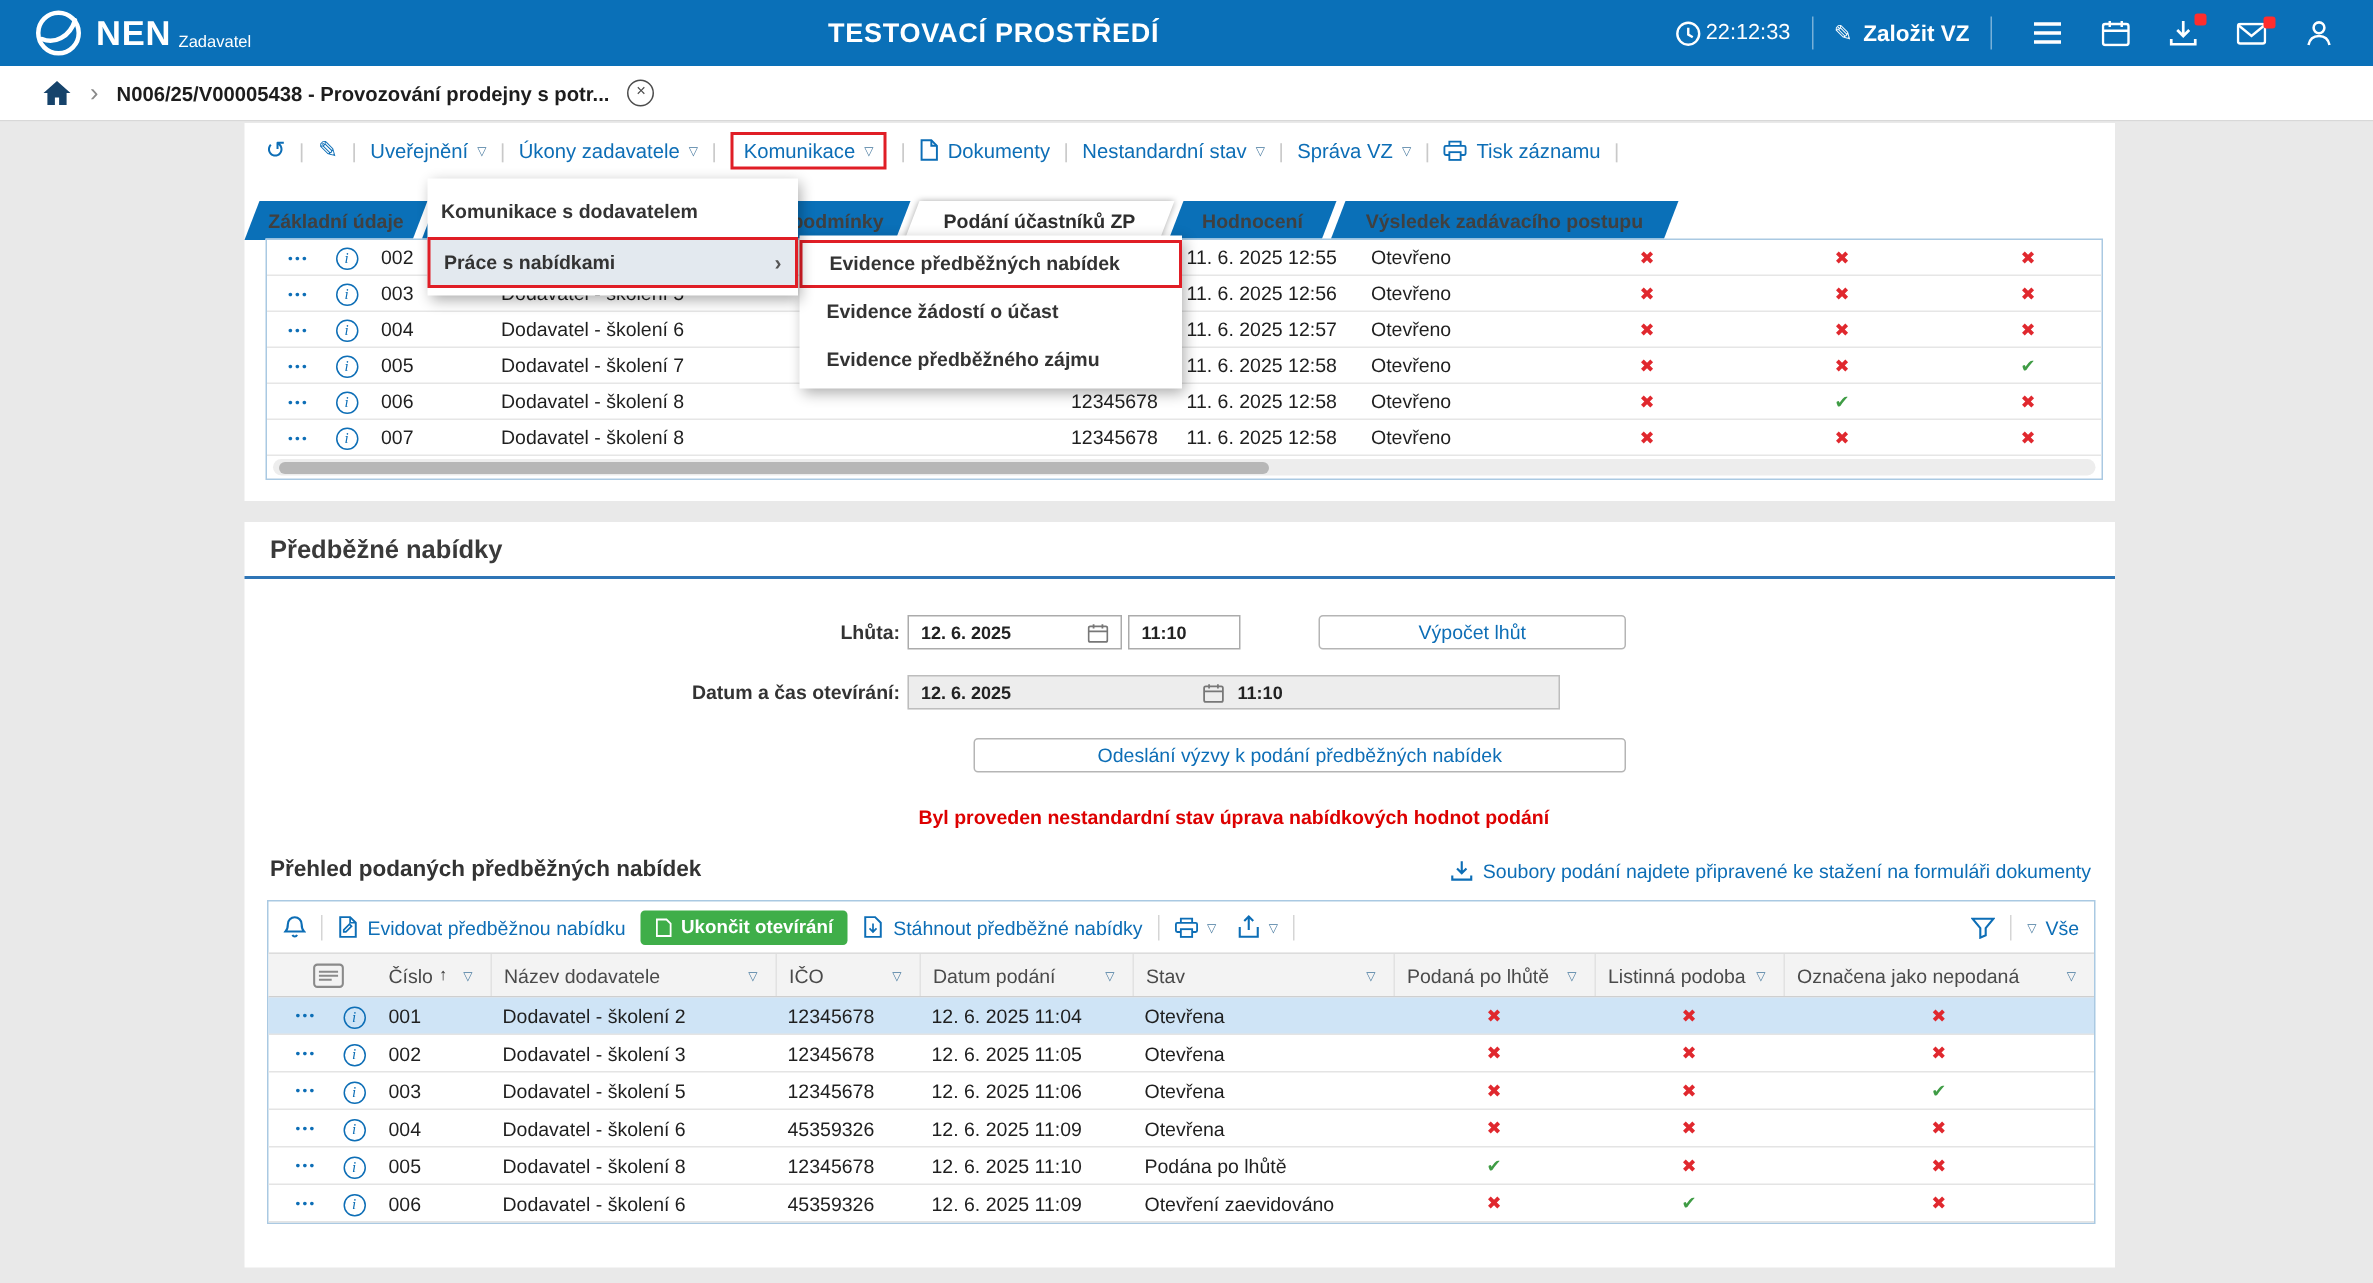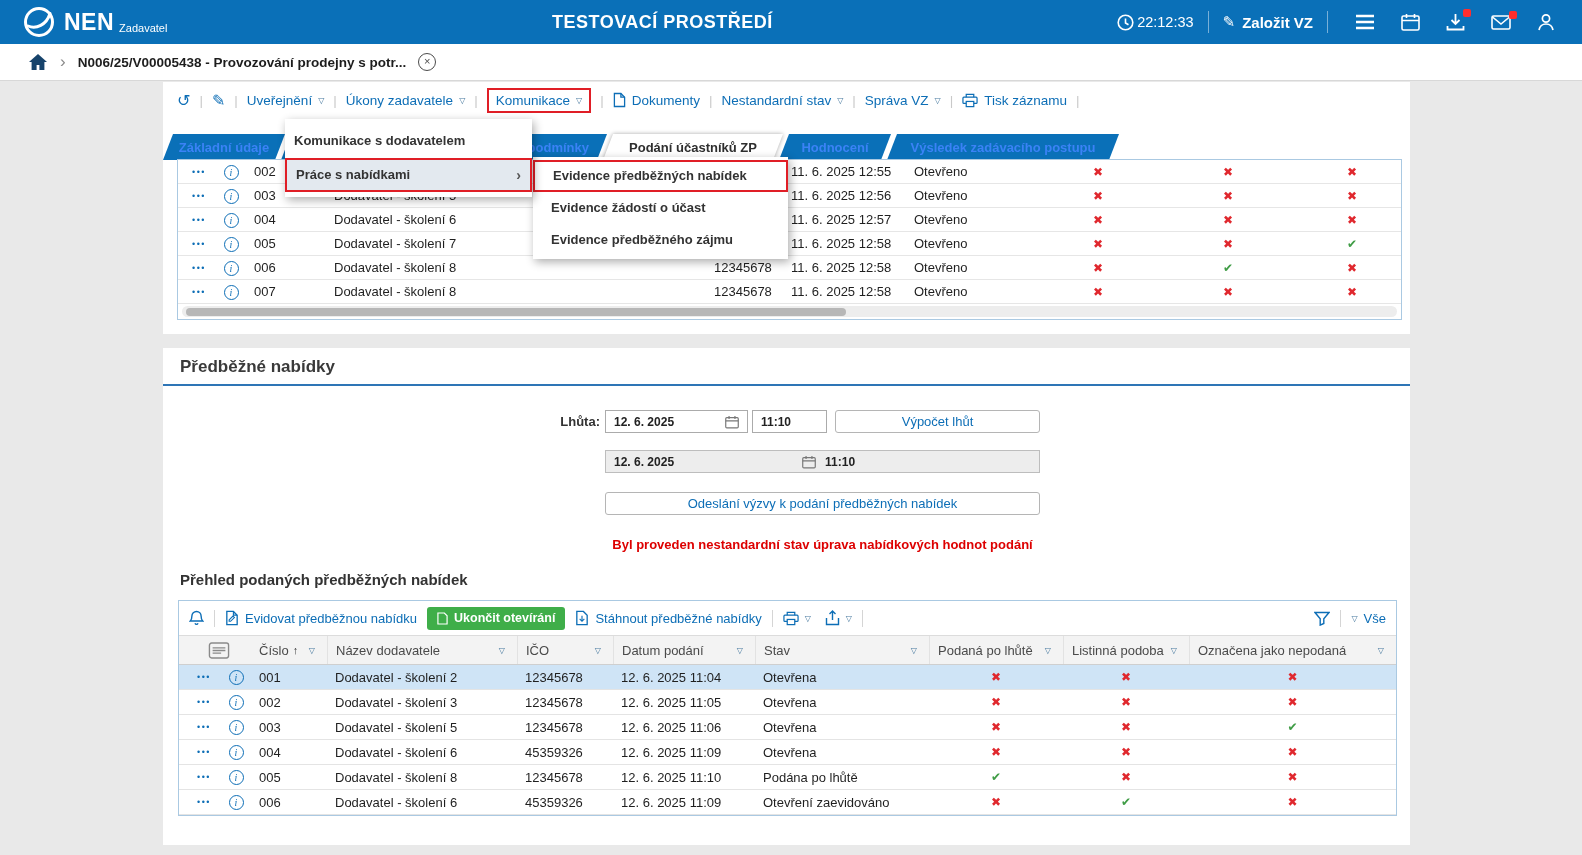--- a/index.html
+++ b/index.html
@@ -38,21 +38,21 @@
   
   .rtoolbar { position:absolute; left:0; top:3px; height:30px; display:flex; align-items:center; padding-left:14px; font-size:13.5px; color:#0d6eb6; white-space:nowrap; }
   .rtoolbar .sep { color:#c9c9c9; margin:0 9px; }
   .titem { display:flex; align-items:center; gap:6px; cursor:pointer; }
   .crt { font-size:8px; color:#47799f; }
   .framed { border:2px solid #e01e26; padding:3px 7px; }
   .glyph-blue { color:#0d6eb6; font-size:16px; }
 
   
   .tabs { position:absolute; left:2px; top:52px; height:26px; display:flex; }
-  .tab { position:relative; height:26px; display:flex; align-items:center; justify-content:center; font-size:13px; font-weight:bold; color:#3b82f6; cursor:pointer; }
+  .tab { position:relative; height:26px; display:flex; align-items:center; justify-content:center; font-size:13px; font-weight:bold; color:#404040; cursor:pointer; }
   .tab::before { content:""; position:absolute; left:3px; right:3px; top:0; bottom:0; background:#0a70b8; transform:skewX(-21deg); }
   .tab > span { position:relative; z-index:1; padding:0 8px; }
   .tab.right-lbl { justify-content:flex-end; }
   .tab.right-lbl > span { padding-right:16px; }
   .tab.active { color:#2e2e2e; }
   .tab.active::before { background:#fff; box-shadow:0 0 4px rgba(0,0,0,.35); }
 
   
   .pblock { position:absolute; left:14px; right:8px; top:77px; height:161px; border:1px solid #aac9e2; background:#fff; }
   .prow { display:grid; grid-template-columns:34px 30px 80px 380px 77px 123px 137px 110px 150px 1fr;
@@ -69,21 +69,21 @@
   .hscroll { position:absolute; left:4px; right:4px; bottom:2px; height:11px; background:#ededed; border-radius:6px; }
   .hthumb { position:absolute; left:4px; top:1.5px; width:660px; height:8px; background:#b7b7b7; border-radius:5px; cursor:pointer; }
 
   
   .sec-title { position:absolute; left:17px; top:9px; font-size:17px; font-weight:bold; color:#3a3a3a; }
   .sec-rule { position:absolute; left:0; top:36px; width:100%; height:2px; background:#2e75b6; }
   .form-label { position:absolute; left:0; width:437px; text-align:right; font-size:13px; font-weight:bold; color:#333; }
   .fld { position:absolute; height:23px; border:1px solid #ababab; background:#fff; font-size:12px; font-weight:bold; color:#222;
          display:flex; align-items:center; padding:0 8px; }
   .btn { position:absolute; height:23px; border:1px solid #b5b5b5; border-radius:3px; background:#fff; color:#0d6eb6;
-         font-size:13px; display:flex; align-items:center; justify-content:center; cursor:pointer; }
+         font-size:13px; display:flex; align-items:center; justify-content:center; cursor:pointer;margin-left:44px; }
   .open-field { background:#ededed; border-color:#bdbdbd; }
   .warn { position:absolute; left:442px; top:189px; width:435px; text-align:center; color:#dd0000; font-weight:bold; font-size:13px; white-space:nowrap; }
 
   .offers-title { position:absolute; left:17px; top:223px; font-size:15px; font-weight:bold; color:#333; }
   .files-link { position:absolute; right:16px; top:225px; display:flex; align-items:center; gap:7px; color:#0d6eb6; font-size:13px; cursor:pointer; }
 
   
   .oblock { position:absolute; left:15px; top:252px; width:1219px; border:1px solid #aac9e2; background:#fff; }
   .otoolbar { height:34px; display:flex; align-items:center; padding:0 10px; color:#0d6eb6; font-size:13px; white-space:nowrap; }
   .oitem { display:flex; align-items:center; gap:6px; cursor:pointer; }
@@ -341,34 +341,42 @@
     <svg width="14" height="14" viewBox="0 0 19 18">
         <rect x="1" y="3" width="17" height="14" rx="1.5" fill="none" stroke="#777" stroke-width="1.6"></rect>
         <path d="M1 7.5h17M5.5 1v4M13.5 1v4" fill="none" stroke="#777" stroke-width="1.6"></path>
       </svg>
   </div>
   <div class="fld" style="left:589px; top:62px; width:75px;">
     <span>11:10</span>
   </div>
   <div class="btn" style="left:672px; top:62px; width:205px;">Výpočet lhůt</div>
 
+  <div class="form-label" style="top:106px">Datum a čas otevírání:</div>
   <div class="fld open-field" style="left:442px; top:102px; width:435px;">
     <span>12. 6. 2025</span>
     <svg style="margin-left:128px" width="14" height="14" viewBox="0 0 19 18">
         <rect x="1" y="3" width="17" height="14" rx="1.5" fill="none" stroke="#777" stroke-width="1.6"></rect>
         <path d="M1 7.5h17M5.5 1v4M13.5 1v4" fill="none" stroke="#777" stroke-width="1.6"></path>
       </svg>
     <span style="margin-left:9px">11:10</span>
   </div>
 
   <div class="btn" style="left:442px; top:144px; width:435px;">Odeslání výzvy k podání předběžných nabídek</div>
 
   <div class="warn">Byl proveden nestandardní stav úprava nabídkových hodnot podání</div>
 
   <div class="offers-title">Přehled podaných předběžných nabídek</div>
+  <div class="files-link">
+    <svg width="15" height="15" viewBox="0 0 19 18">
+        <path d="M9.5 1v9.5M5.5 7l4 4 4-4" fill="none" stroke="#0d6eb6" stroke-width="1.8"></path>
+        <path d="M1.5 13v3.5h16V13" fill="none" stroke="#0d6eb6" stroke-width="1.8"></path>
+      </svg>
+    <span>Soubory podání najdete připravené ke stažení na formuláři dokumenty</span>
+  </div>
 
   <div class="oblock">
     <div class="otoolbar">
       <span class="oitem">
         <svg width="15" height="16" viewBox="0 0 15 16">
             <path d="M7.5 1.5a4.6 4.6 0 0 1 4.6 4.6c0 3 .8 4.1 1.6 4.9H1.3c.8-.8 1.6-1.9 1.6-4.9A4.6 4.6 0 0 1 7.5 1.5z" fill="none" stroke="#0d6eb6" stroke-width="1.4"></path>
             <path d="M6 13.3a1.6 1.6 0 0 0 3 0" fill="none" stroke="#0d6eb6" stroke-width="1.4"></path>
           </svg>
       </span>
       <span class="osep"></span>

